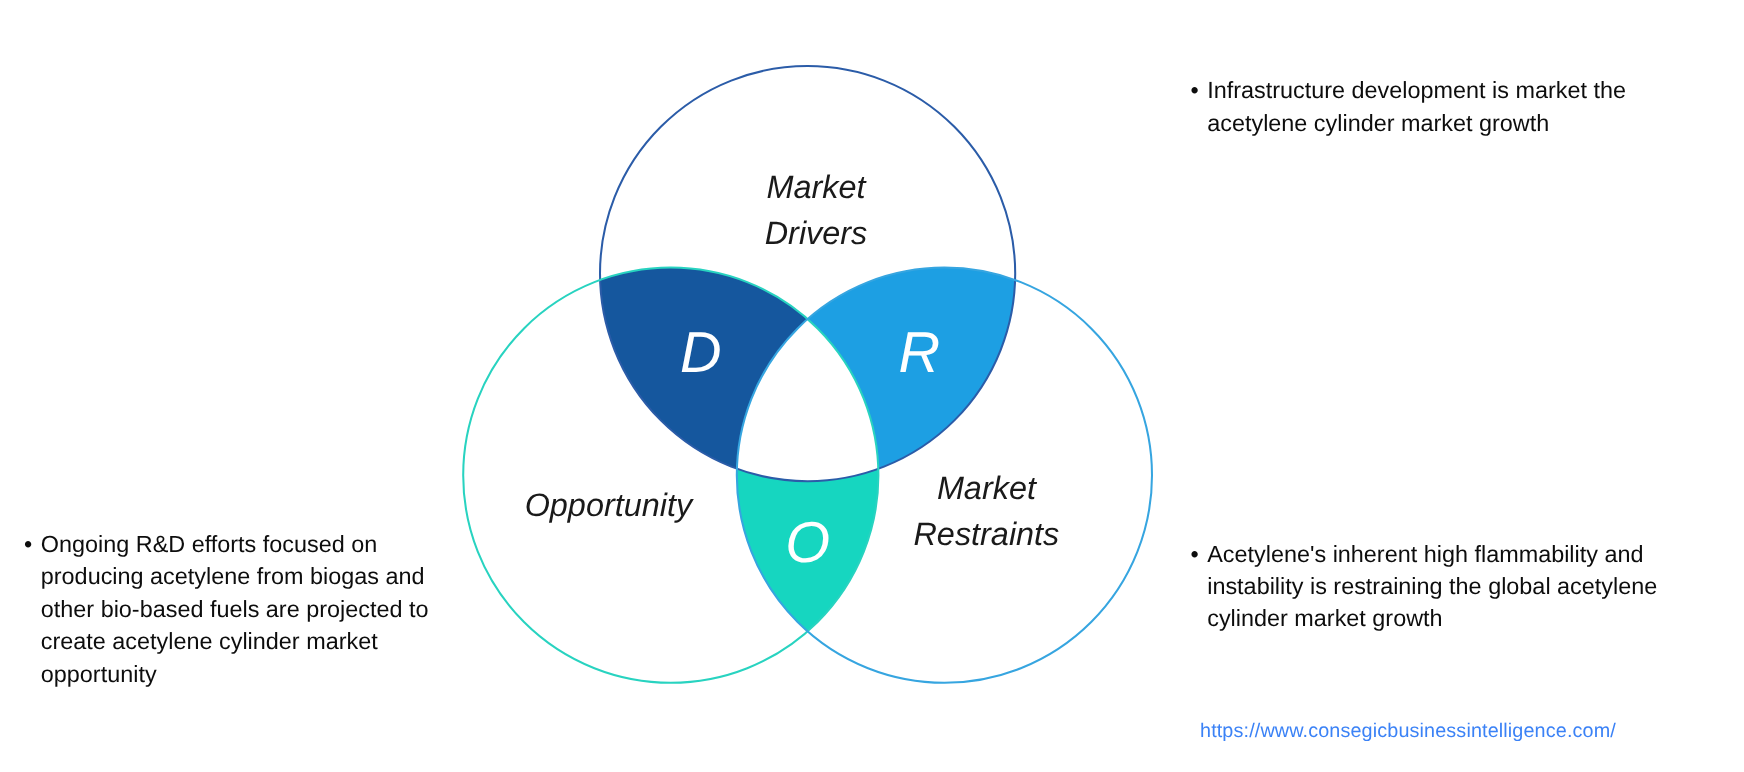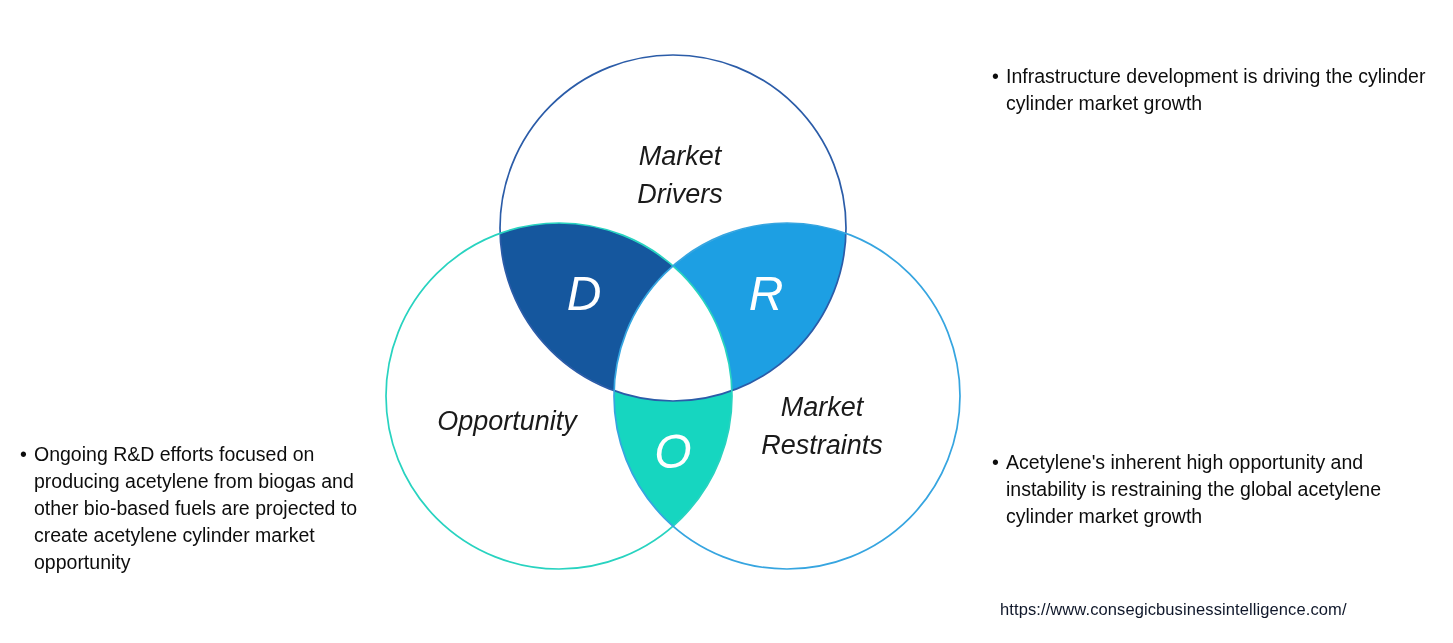--- a/index.html
+++ b/index.html
@@ -86,21 +86,21 @@
 
   
   #source-url {
     position: absolute;
     left: 1000px;
     top: 598px;
     width: 445px;
     text-align: left;
     font-size: 16.5px;
     line-height: 22px;
-    color: #0f172a;
+    color: #3b82f6;
     letter-spacing: 0.1px;
   }
 </style>
 </head>
 <body>
 
 <div id="page">
 
   <div id="venn-diagram">
     <svg id="venn-svg" viewBox="0 0 610 550" xmlns="http://www.w3.org/2000/svg">
@@ -158,26 +158,26 @@
       <text class="venn-outer-label" x="452" y="414" text-anchor="middle">Restraints</text>
 
       <text class="venn-letter" x="214" y="270" text-anchor="middle">D</text>
       <text class="venn-letter" x="396" y="270" text-anchor="middle">R</text>
       <text class="venn-letter" x="303" y="428" text-anchor="middle">O</text>
     </svg>
   </div>
 
   <div class="callout" id="callout-driver">
     <span class="bullet-dot">•</span>
-    <span class="callout-text">Infrastructure development is driving the cylinder cylinder market growth</span>
+    <span class="callout-text">Infrastructure development is market the acetylene cylinder market growth</span>
   </div>
 
   <div class="callout" id="callout-restraint">
     <span class="bullet-dot">•</span>
-    <span class="callout-text">Acetylene's inherent high opportunity and instability is restraining the global acetylene cylinder market growth</span>
+    <span class="callout-text">Acetylene's inherent high flammability and instability is restraining the global acetylene cylinder market growth</span>
   </div>
 
   <div class="callout" id="callout-opportunity">
     <span class="bullet-dot">•</span>
     <span class="callout-text">Ongoing R&amp;D efforts focused on producing acetylene from biogas and other bio-based fuels are projected to create acetylene cylinder market opportunity</span>
   </div>
 
   <div id="source-url">https://www.consegicbusinessintelligence.com/</div>
 
 </div>

